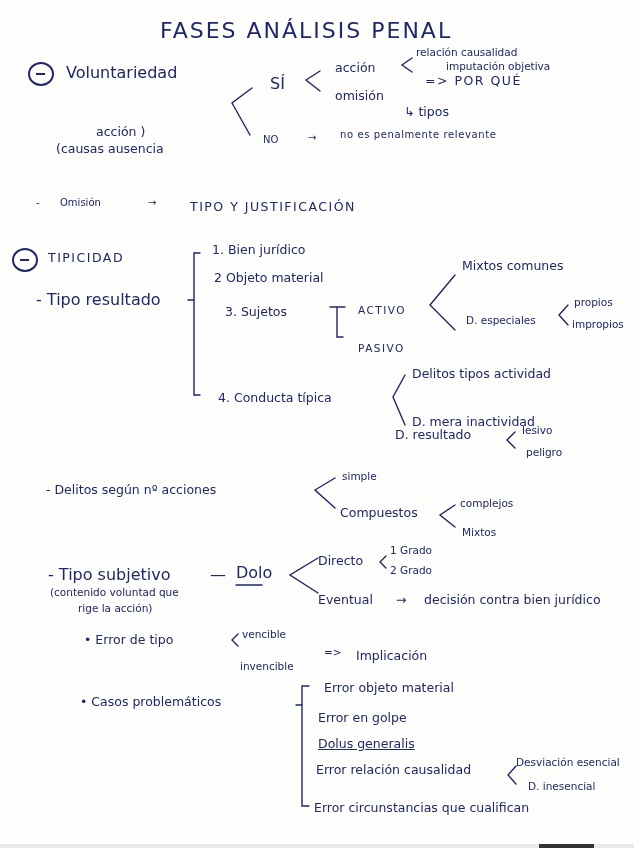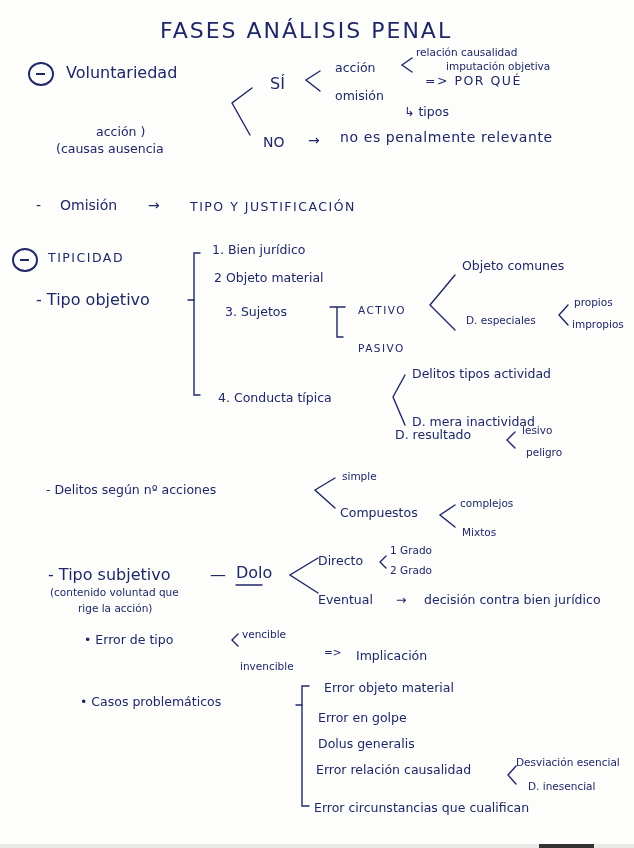--- a/index.html
+++ b/index.html
@@ -1,21 +1,21 @@
 <!DOCTYPE html>
 <html><head>
 <meta charset="utf-8">
 <style>
   html, body { margin:0; padding:0; }
   body { width:634px; height:848px; background:#fdfdfc; position:relative; overflow:hidden;
          font-family:"DejaVu Sans", sans-serif; color:#1f2766; }
   .t { position:absolute; white-space:nowrap; color:#1f2766; }
   .title { font-size:22px; letter-spacing:2px; }
   .big { font-size:16px; }
-  .med { font-size:14px;text-align:right; }
+  .med { font-size:10px;text-align:right; }
   .sm { font-size:12.5px; }
   .xs { font-size:10.5px; }
   .caps { letter-spacing:1.5px; }
   svg.lines { position:absolute; left:0; top:0; }
   .circ { position:absolute; width:22px; height:20px; border:2px solid #1f2766; border-radius:50%; }
   .circ::after { content:""; position:absolute; left:6px; top:9px; width:9px; height:2px; background:#1f2766; }
   .footer-edge { position:absolute; left:0; right:0; bottom:0; height:4px; background:#e9e9e7; }
   .footer-dark { position:absolute; right:40px; bottom:0; width:55px; height:4px; background:#333; }
 </style>
 </head>
@@ -79,30 +79,30 @@
 <div class="t med" style="left:308px;top:132px;">→</div>
 <div class="t med" style="left:340px;top:129px;letter-spacing:0.6px;">no es penalmente relevante</div>
 
 <div class="t med" style="left:36px;top:197px;">-</div>
 <div class="t med" style="left:60px;top:197px;">Omisión</div>
 <div class="t med" style="left:148px;top:197px;">→</div>
 <div class="t sm caps" style="left:190px;top:199px;">TIPO Y JUSTIFICACIÓN</div>
 
 <div class="circ" style="left:12px;top:248px;"></div>
 <div class="t sm caps" style="left:48px;top:250px;">TIPICIDAD</div>
-<div class="t big" style="left:36px;top:290px;">- Tipo objetivo</div>
+<div class="t big" style="left:36px;top:290px;">- Tipo resultado</div>
 
 <div class="t sm" style="left:212px;top:242px;">1. Bien jurídico</div>
 <div class="t sm" style="left:214px;top:270px;">2  Objeto material</div>
 <div class="t sm" style="left:225px;top:304px;">3. Sujetos</div>
 <div class="t sm" style="left:218px;top:390px;">4. Conducta típica</div>
 
 <div class="t xs caps" style="left:358px;top:304px;">ACTIVO</div>
 <div class="t xs caps" style="left:358px;top:342px;">PASIVO</div>
-<div class="t sm" style="left:462px;top:258px;">Objeto comunes</div>
+<div class="t sm" style="left:462px;top:258px;">Mixtos comunes</div>
 <div class="t xs" style="left:466px;top:314px;">D. especiales</div>
 <div class="t xs" style="left:574px;top:296px;">propios</div>
 <div class="t xs" style="left:572px;top:318px;">impropios</div>
 
 <div class="t sm" style="left:412px;top:366px;">Delitos tipos actividad</div>
 <div class="t sm" style="left:412px;top:396px;margin-top:18px;">D. mera inactividad</div>
 <div class="t sm" style="left:395px;top:427px;">D. resultado</div>
 <div class="t xs" style="left:522px;top:424px;">lesivo</div>
 <div class="t xs" style="left:526px;top:446px;">peligro</div>
 
@@ -126,20 +126,20 @@
 
 <div class="t sm" style="left:84px;top:632px;">• Error de tipo</div>
 <div class="t xs" style="left:242px;top:628px;">vencible</div>
 <div class="t xs" style="left:240px;top:652px;margin-top:8px;">invencible</div>
 <div class="t xs" style="left:324px;top:646px;">=&gt;</div>
 <div class="t sm" style="left:356px;top:648px;">Implicación</div>
 
 <div class="t sm" style="left:80px;top:694px;">• Casos problemáticos</div>
 <div class="t sm" style="left:324px;top:680px;">Error objeto material</div>
 <div class="t sm" style="left:318px;top:710px;">Error en golpe</div>
-<div class="t sm" style="left:318px;top:736px;">Dolus generalis</div>
+<div class="t sm" style="left:318px;top:736px;text-decoration:underline;">Dolus generalis</div>
 <div class="t sm" style="left:316px;top:762px;">Error relación causalidad</div>
 <div class="t xs" style="left:516px;top:756px;">Desviación esencial</div>
 <div class="t xs" style="left:528px;top:780px;">D. inesencial</div>
 <div class="t sm" style="left:314px;top:800px;">Error circunstancias que cualifican</div>
 
 <div class="footer-edge"></div>
 <div class="footer-dark"></div>
 
 </body></html>

